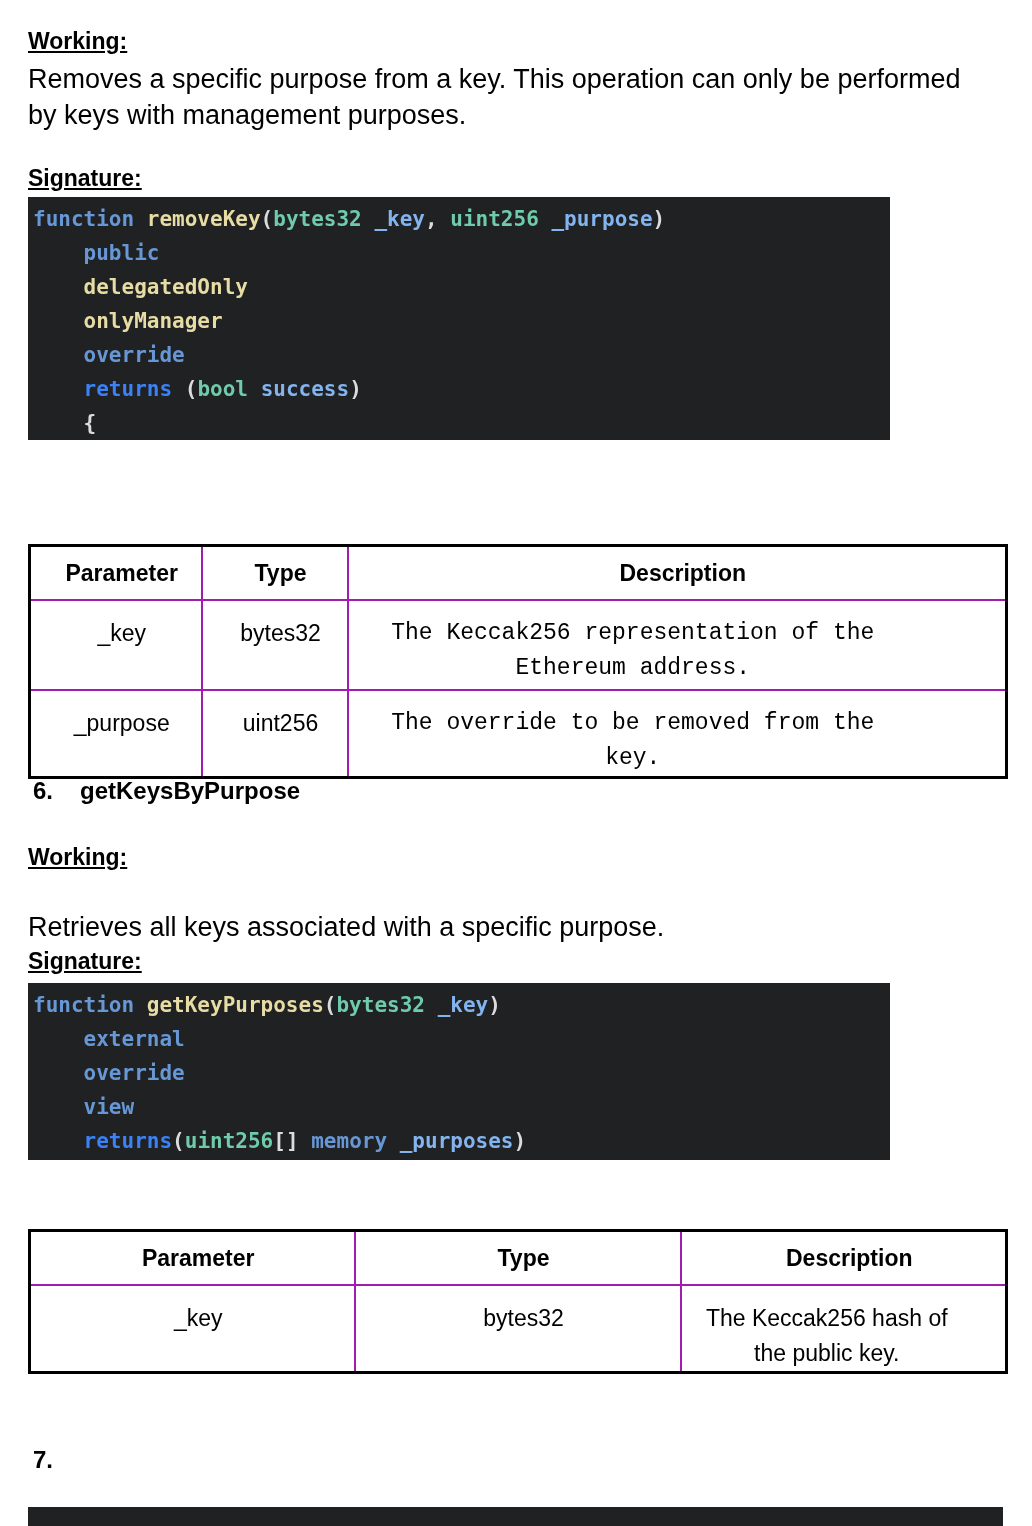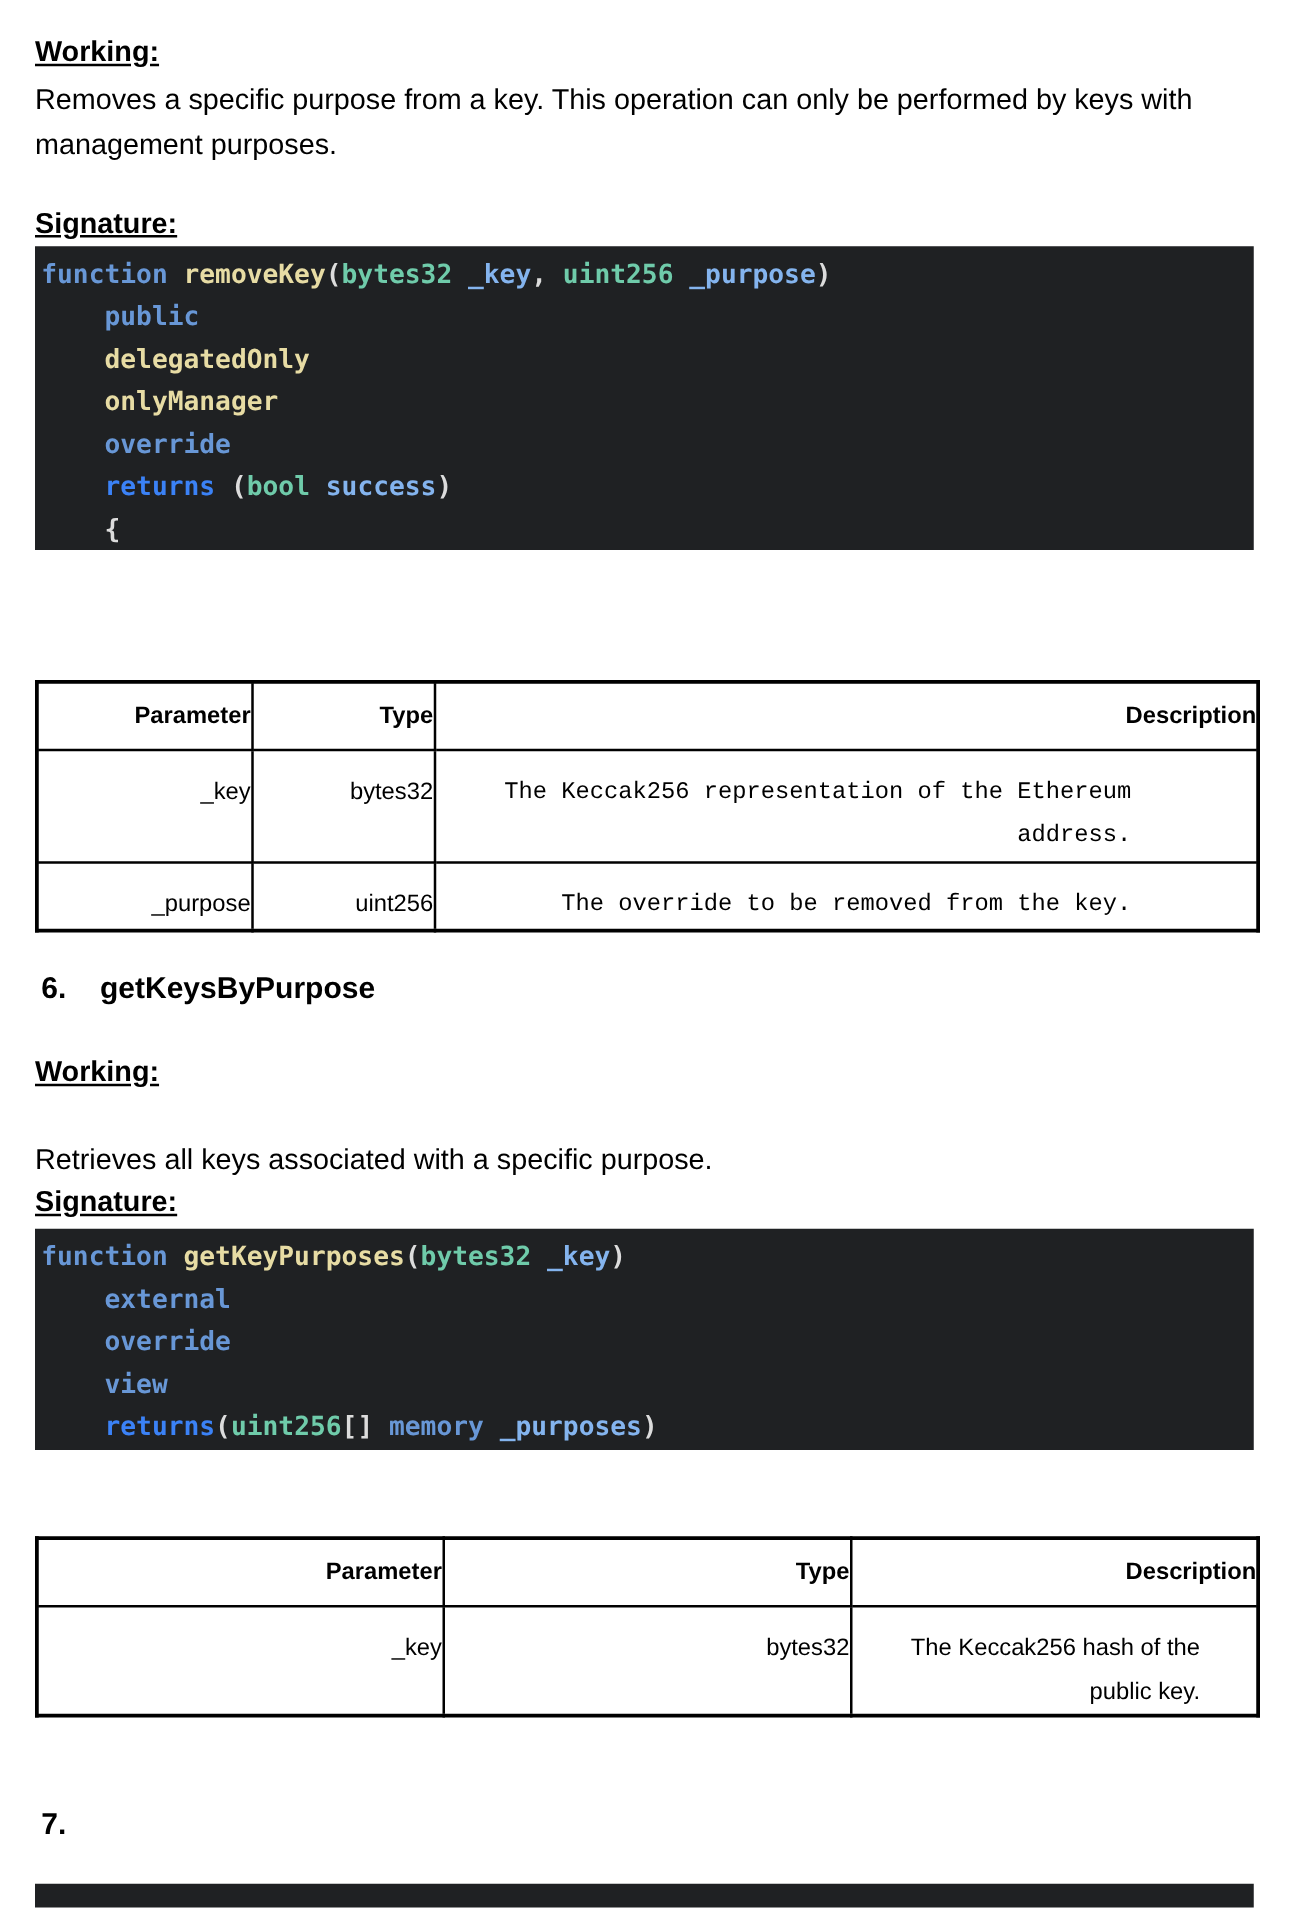--- a/index.html
+++ b/index.html
@@ -2,41 +2,41 @@
 <html><head>
 <meta charset="utf-8">
 <style>
   html,body{margin:0;padding:0;}
   body{
     width:1032px;height:1526px;background:#ffffff;color:#000;
     font-family:"Liberation Sans", sans-serif;position:relative;overflow:hidden;
   }
   .abs{position:absolute;}
   .hlabel{font-weight:bold;font-size:23px;left:28px;text-decoration:underline;}
-  .para{font-size:23px;line-height:36px;left:28px;width:935px;}
+  .para{font-size:27px;line-height:36px;left:28px;width:935px;}
   .numhead{font-weight:bold;font-size:24px;left:33px;display:flex;}
   .numhead .num{display:inline-block;width:47px;}
   
   .code{
-    left:28px;width:975px;box-sizing:border-box;margin:0;
+    left:28px;width:862px;box-sizing:border-box;margin:0;
     background:#1f2123;
     font-family:"DejaVu Sans Mono", monospace;font-weight:bold;font-size:21px;
     padding:5px 0 0 5px;overflow:hidden;
   }
   .code-line{white-space:pre;height:34px;line-height:34px;}
   .tok-kw{color:#6897d6;}
   .tok-fn{color:#e7dca4;}
   .tok-ty{color:#6fcbaa;}
   .tok-pr{color:#84b4ee;}
   .tok-ret{color:#3b82f6;}
   .tok-pl{color:#dcdcdc;}
   
   table.ptable{border-collapse:collapse;left:28px;width:977px;table-layout:fixed;
     border:3px solid #000;}
-  .ptable th,.ptable td{border:2px solid #000000;text-align:right;font-size:19px;
+  .ptable th,.ptable td{border:2px solid #a21caf;text-align:center;font-size:23px;
     padding:0 0 0 12px;vertical-align:middle;}
   .ptable th{font-weight:bold;height:52px;}
   .ptable td{vertical-align:top;padding-top:15px;line-height:35px;}
   .t1 .r1 td{height:73px;}
   .t1 .r2 td{height:37px;}
   .t2 .r1 td{height:70px;}
   .t1 td.desc{padding-right:100px;font-family:Liberation Mono, monospace;}
   .t2 td.desc{padding-right:45px;margin-top:23px;}
   
   .bottom-bar{left:28px;width:975px;height:19px;background:#1f2123;}

